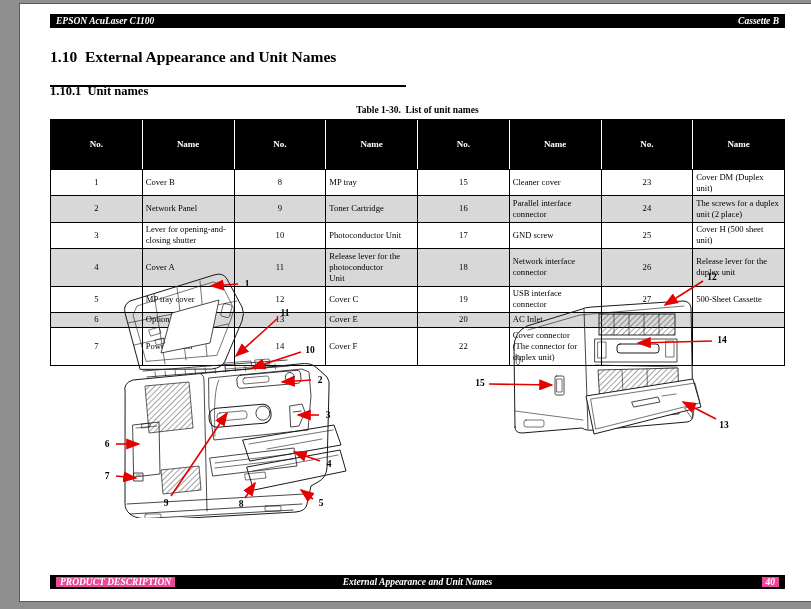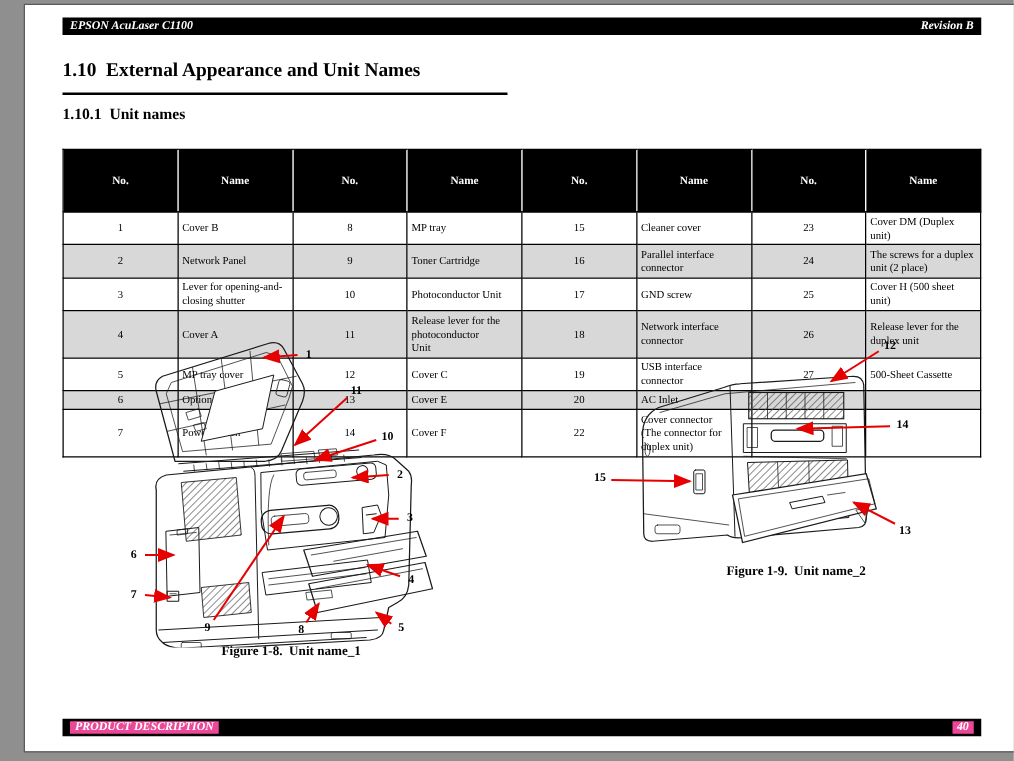--- a/index.html
+++ b/index.html
@@ -21,21 +21,21 @@
     padding:0 6px;box-sizing:border-box;
   }
   .hdr-bar{top:10px;}
   .ftr-bar{top:571px;}
   .ftr-center{position:absolute;left:0;right:0;text-align:center;}
   .ftr-left,.ftr-right{position:relative;z-index:1;background:#ec4899;padding:0 4px;}
   
   .h1{
     position:absolute;left:30px;top:44px;width:356px;
     font-size:15.5px;font-weight:bold;color:#000;
-    border-bottom:2px solid #000;padding-bottom:8px;
+    border-bottom:2px solid #000;padding-bottom:19px;
   }
   .h2{position:absolute;left:30px;top:80px;font-size:12.5px;font-weight:bold;color:#000;}
   
   .tbl-caption{
     position:absolute;left:30px;top:101px;width:735px;text-align:center;
     font-size:9.5px;font-weight:bold;
   }
   table.units{
     position:absolute;left:30px;top:115px;width:735px;
     border-collapse:collapse;table-layout:fixed;
@@ -74,26 +74,27 @@
   svg .med{stroke-width:0.8;}
   svg .arrow{stroke:#e60000;stroke-width:1.6;fill:none;}
 </style>
 </head>
 <body>
 
 <div class="page">
 
   <div class="bar hdr-bar">
     <span>EPSON AcuLaser C1100</span>
-    <span>Revision B</span>
+    <span>Cassette B</span>
   </div>
 
   <div class="h1 keep-sp">1.10  External Appearance and Unit Names</div>
   <div class="h2 keep-sp">1.10.1  Unit names</div>
 
+  <div class="tbl-caption keep-sp">Table 1-30.  List of unit names</div>
 
   <table class="units">
     <thead>
       <tr id="units-head-row">
           <th>No.</th>
           <th>Name</th>
           <th>No.</th>
           <th>Name</th>
           <th>No.</th>
           <th>Name</th>
@@ -260,21 +261,20 @@
     <span class="callout" style="left:231px;top:147px">3</span>
     <span class="callout" style="left:232px;top:196px">4</span>
     <span class="callout" style="left:224px;top:235px">5</span>
     <span class="callout" style="left:10px;top:176px">6</span>
     <span class="callout" style="left:10px;top:208px">7</span>
     <span class="callout" style="left:144px;top:236px">8</span>
     <span class="callout" style="left:69px;top:235px">9</span>
     <span class="callout" style="left:213px;top:82px">10</span>
     <span class="callout" style="left:188px;top:45px">11</span>
   </div>
-  <div class="fig-caption cap1 keep-sp">Figure 1-8.  Unit name_1</div>
 
   <div class="fig fig2">
     <svg width="300" height="185" viewBox="0 0 300 185">
       <defs>
         <pattern id="hatchB" width="4" height="4" patternUnits="userSpaceOnUse" patternTransform="rotate(45)">
           <line x1="0" y1="0" x2="0" y2="4" stroke="#555" stroke-width="1.1"></line>
         </pattern>
         <marker id="ah2" markerWidth="9" markerHeight="7" refX="8" refY="3.5" orient="auto">
           <path d="M0,0 L9,3.5 L0,7 Z" fill="#e60000"></path>
         </marker>
@@ -312,20 +312,20 @@
         <line x1="254" y1="151" x2="221" y2="134" marker-end="url(#ah2)"></line>
         <line x1="250" y1="73" x2="176" y2="75" marker-end="url(#ah2)"></line>
         <line x1="27" y1="116" x2="90" y2="117" marker-end="url(#ah2)"></line>
       </g>
     </svg>
     <span class="callout" style="left:250px;top:9px">12</span>
     <span class="callout" style="left:262px;top:157px">13</span>
     <span class="callout" style="left:260px;top:72px">14</span>
     <span class="callout" style="left:18px;top:115px">15</span>
   </div>
-  <div class="fig-caption cap2 keep-sp">Figure 1-9.  Unit name_2</div>
 
   <div class="bar ftr-bar">
+    <span class="ftr-center">External Appearance and Unit Names</span>
     <span class="ftr-left">PRODUCT DESCRIPTION</span>
     <span class="ftr-right">40</span>
   </div>
 
 </div>
 
 </body></html>

